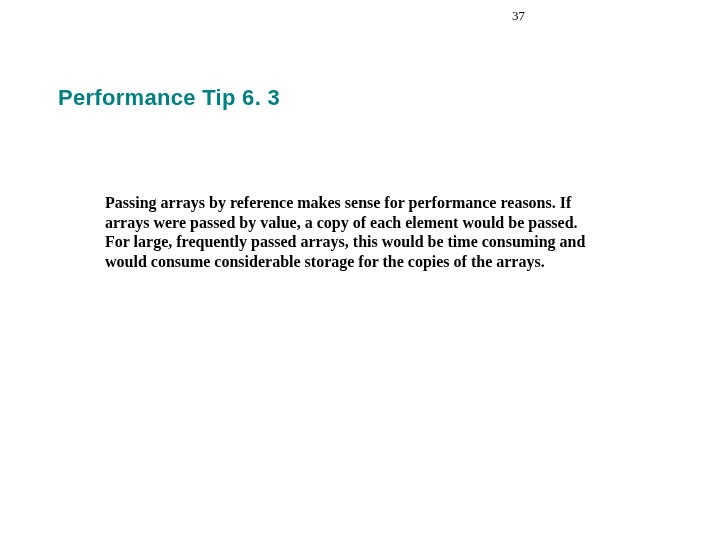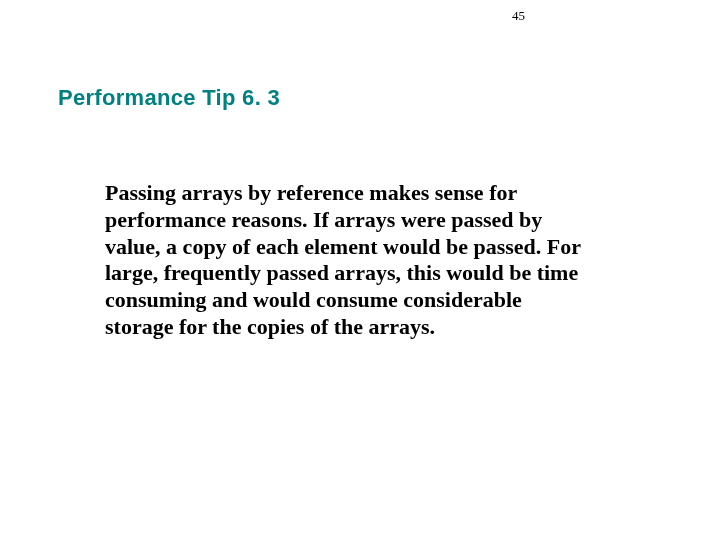--- a/index.html
+++ b/index.html
@@ -28,30 +28,30 @@
       top: 85px;
       left: 58px;
       font-family: Arial, Helvetica, sans-serif;
       font-size: 22px;
       font-weight: bold;
       color: #008080;
       letter-spacing: 0.3px;
     }
     .body-text {
       position: absolute;
-      top: 180px;
+      top: 193px;
       left: 105px;
       width: 490px;
       font-family: "Times New Roman", Times, serif;
-      font-size: 22px;
+      font-size: 16px;
       line-height: 1.22;
       color: #000000;
       font-weight: bold;
     }
   </style>
 </head>
 <body>
 
-<div class="page-number">45</div>
+<div class="page-number">37</div>
 
 <h1 class="slide-title">Performance Tip 6. 3</h1>
 
 <p class="body-text">Passing arrays by reference makes sense for performance reasons. If arrays were passed by value, a copy of each element would be passed. For large, frequently passed arrays, this would be time consuming and would consume considerable storage for the copies of the arrays.</p>
 
 </body></html>

